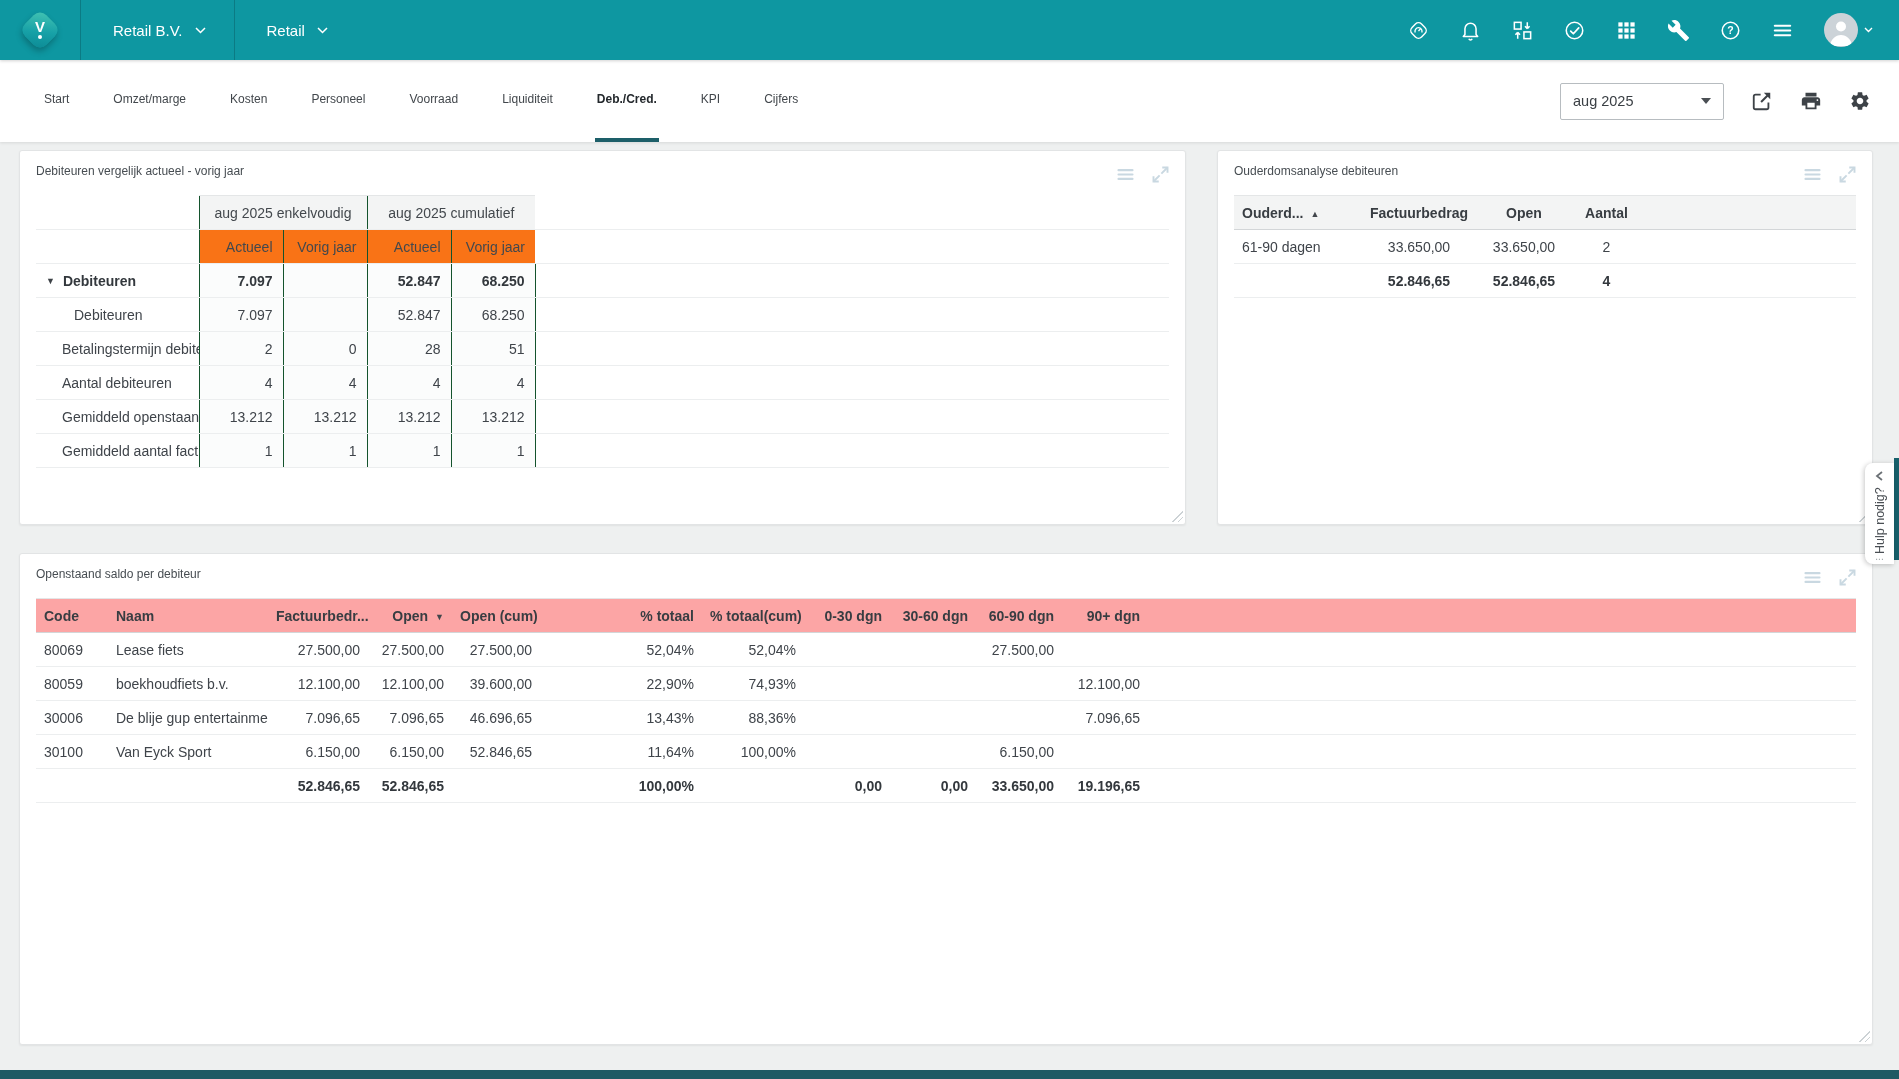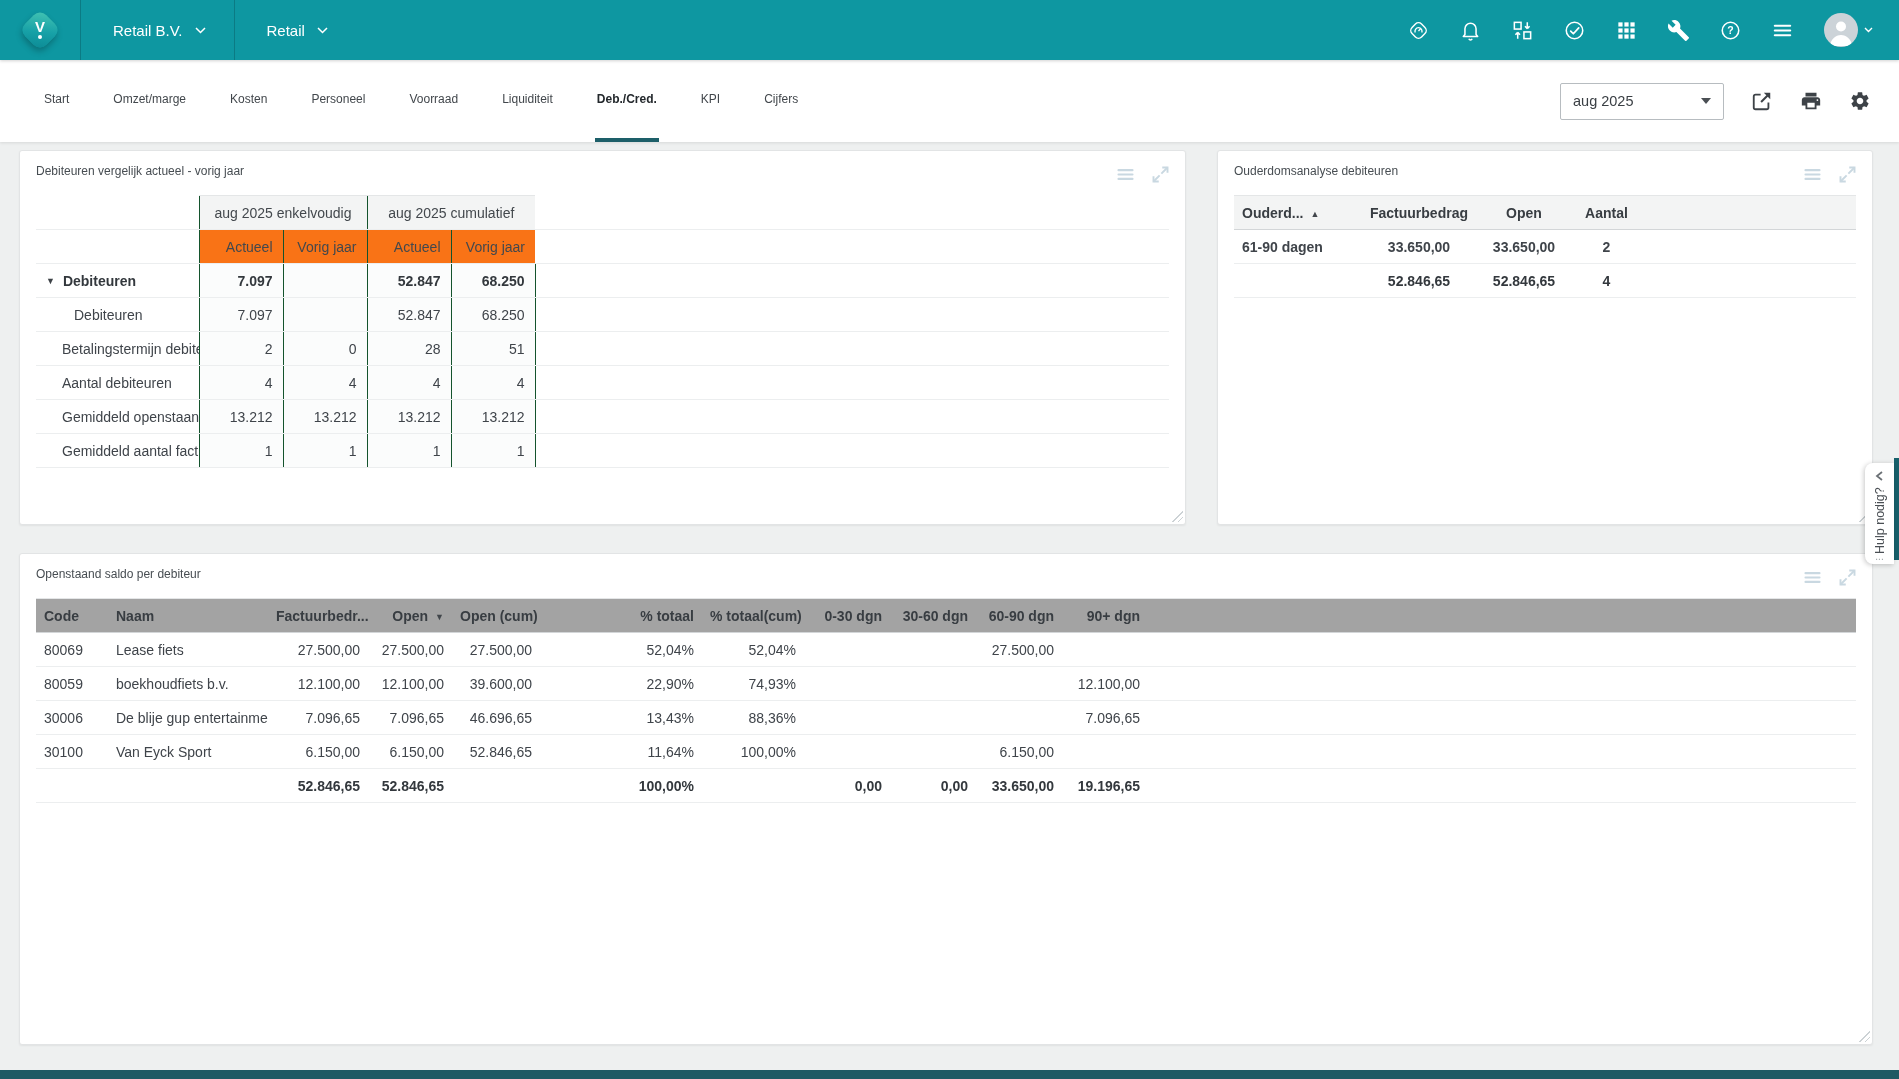--- a/index.html
+++ b/index.html
@@ -69,23 +69,23 @@
   .p1 th.sub{background:#f97316;text-align:right;color:#43484d;}
   .p1 th.corner{background:#fff;}
   .p1 th.group,.p1 th.sub,.p1 td:nth-child(n+2){border-left:1px solid #14532d;}
   .p1 td:nth-child(n+2){text-align:right;}
   .p1 td:nth-child(n+2):not(.filler){background:#fbfcfc;}
   .p1 td.filler{background:#fff;}
   
   .p2 th{background:#f3f4f4;border-top:1px solid #e4e6e7;border-bottom:1px solid #d3d6d8;
     font-weight:700;color:#383d42;padding:0 8px;}
   .p2 th:nth-child(n+2),.p2 td:nth-child(n+2){text-align:center;}
-  .p2 td{padding:0 8px;font-weight:bold;}
-  
-  .p3 th{background:#a3a3a3;border-top:1px solid #e4e6e7;border-bottom:1px solid #d3d6d8;
+  .p2 td{padding:0 8px;}
+  
+  .p3 th{background:#fca5a5;border-top:1px solid #e4e6e7;border-bottom:1px solid #d3d6d8;
     font-weight:700;color:#383d42;padding:0 8px;}
   .p3 th:nth-child(n+3),.p3 td:nth-child(n+3){text-align:right;}
   .p3 td{padding:0 8px;}
   
   .edge-strip{position:absolute;top:458px;right:0;width:5px;height:102px;background:#17606b;z-index:7;}
   .help-tab{position:absolute;top:463px;right:5px;width:29px;height:90px;background:#fff;
     border-radius:8px 0 0 8px;box-shadow:-1px 1px 5px rgba(0,0,0,.22);z-index:8;
     display:flex;flex-direction:column;align-items:center;padding:7px 0 4px 0;cursor:pointer;}
   .help-chevron{width:12px;height:12px;display:block;margin-bottom:4px;}
   .help-label{writing-mode:vertical-rl;transform:rotate(180deg);font-size:12.5px;color:#4a4f54;flex:1;}

